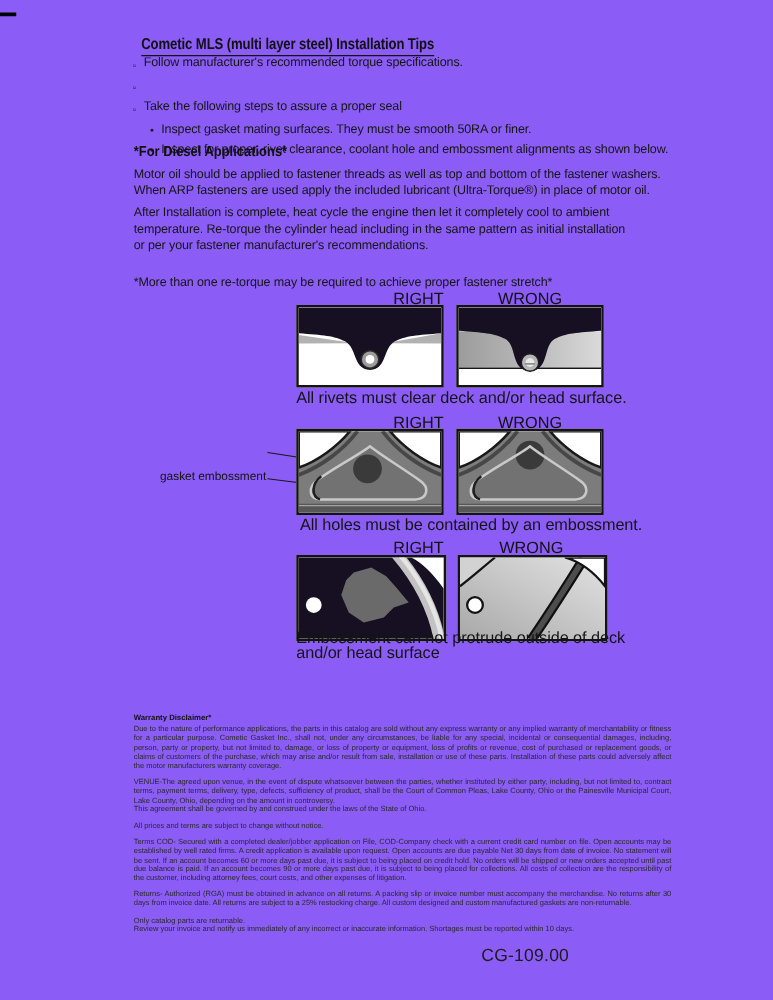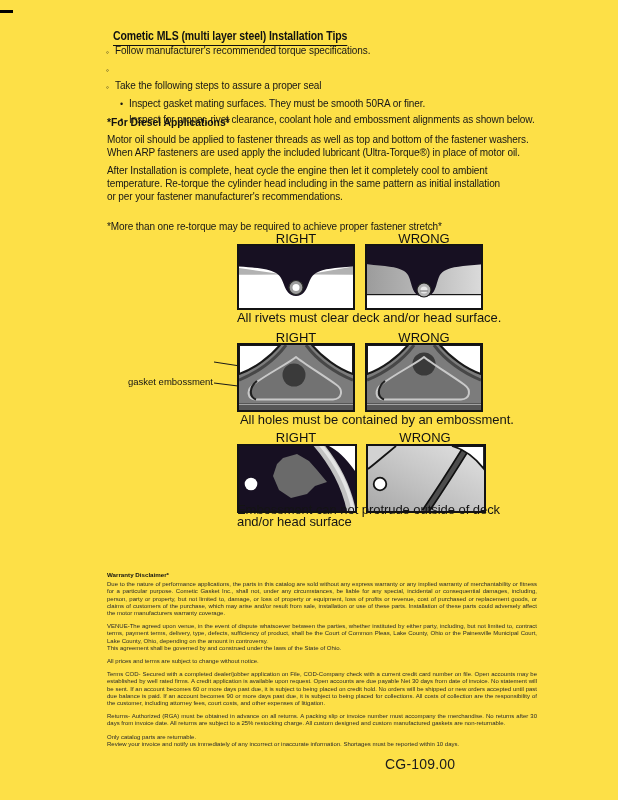--- a/index.html
+++ b/index.html
@@ -1,16 +1,16 @@
 <!DOCTYPE html>
 <html><head>
 <meta charset="utf-8">
 <style>
   html,body{margin:0;padding:0;background:#fff;}
-  .page{position:relative;width:618px;height:800px;background:#fde047;overflow:hidden;
+  .page{position:relative;width:618px;height:800px;background:#8b5cf6;overflow:hidden;
         font-family:"Liberation Sans", sans-serif;color:#161616;}
   .edge-mark{position:absolute;left:0;top:10px;width:13px;height:3px;background:#000;}
 
   .title-wrap{position:absolute;left:113px;top:26px;}
   .title{display:inline-block;font-size:12.5px;font-weight:bold;letter-spacing:-0.1px;
          border-bottom:1.8px solid #111;padding-bottom:1.5px;
          transform:scaleX(0.84);transform-origin:left center;white-space:nowrap;color:#111;}
 
   .tips{position:absolute;left:106px;top:43px;width:460px;font-size:10px;letter-spacing:-0.1px;}
   .tip{display:flex;line-height:16.5px;}
@@ -21,21 +21,21 @@
   .diesel-heading{position:absolute;left:107px;top:116px;font-size:11.5px;font-weight:bold;color:#111;
                   transform:scaleX(0.9);transform-origin:left center;white-space:nowrap;}
   .body-para{position:absolute;left:107px;width:448px;font-size:10px;line-height:13.2px;
              letter-spacing:-0.1px;white-space:pre-line;}
   .p1{top:133px;}
   .p2{top:164px;}
   .p3{top:220px;}
 
   .dg-label{position:absolute;width:118px;text-align:center;font-size:13px;color:#111;white-space:nowrap;}
   .l1{top:231px;} .l2{top:330px;} .l3{top:430px;}
-  .colL{left:237px;} .colR{left:365px;} .colR3{left:366px;}
+  .colL{left:237px;text-align:right;} .colR{left:365px;} .colR3{left:366px;}
 
   .panel{position:absolute;border:2px solid #131313;box-sizing:border-box;background:#fff;}
   .panel svg{display:block;width:100%;height:100%;}
   .r1{top:244px;width:118px;height:66px;}
   .r2{top:343px;width:118px;height:69px;}
   .r3{top:444px;width:120px;height:69px;}
   .pleft{left:237px;} .pright{left:365px;} .pright3{left:366px;}
 
   .caption{position:absolute;font-size:13px;letter-spacing:-0.05px;color:#141414;white-space:pre-line;line-height:12px;}
   .c1{left:237px;top:312px;}

